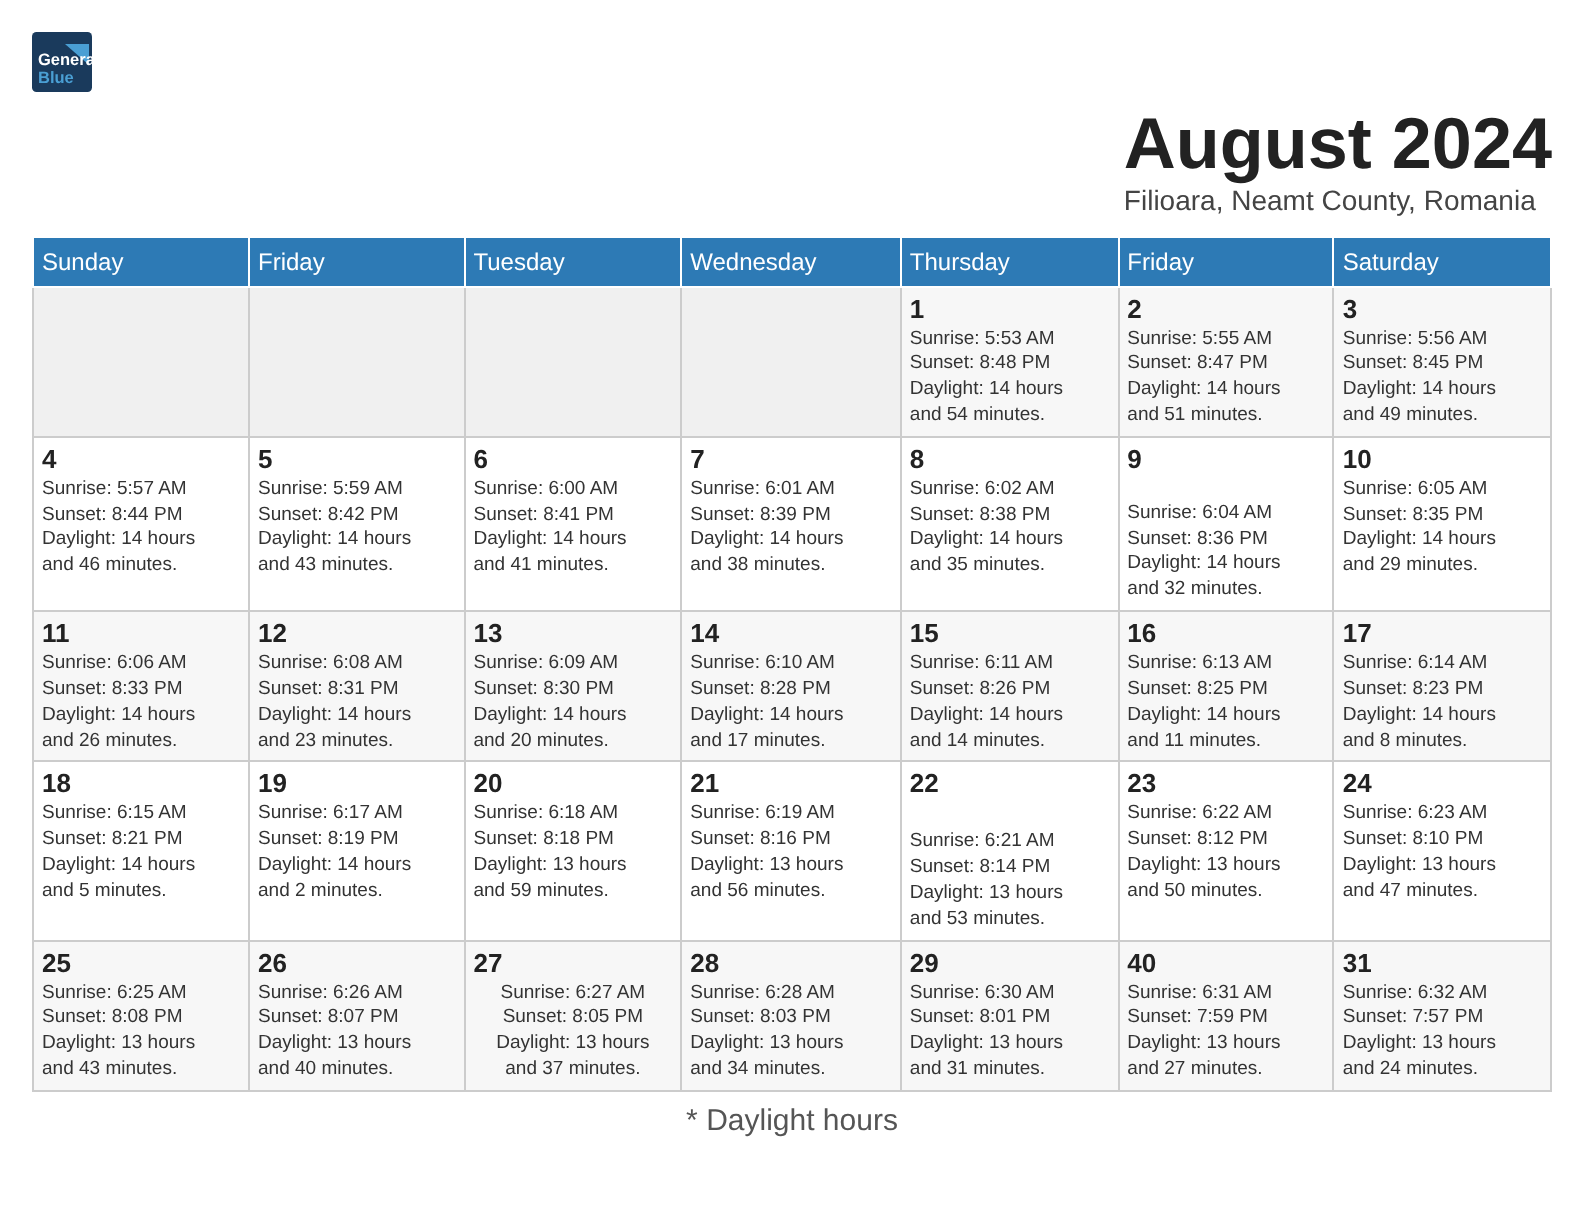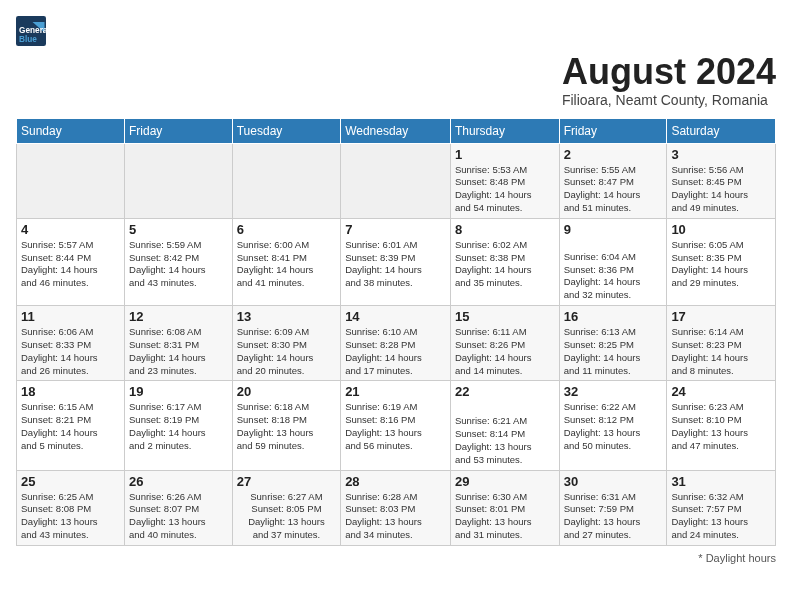--- a/index.html
+++ b/index.html
@@ -82,24 +82,24 @@
     }
     .day-info {
       font-size: 9.5px;
       color: #333;
       line-height: 1.35;
     }
     .empty-cell {
       background: #f0f0f0 !important;
     }
     .footer-note {
-      font-size: 11px;
+      font-size: 15px;
       color: #555;
       margin-top: 6px;
-      text-align: right;
+      text-align: center;
     }
   </style>
 </head>
 <body>
 
 <div class="page">
   <div class="header">
     <div class="logo">
       <svg class="logo-icon" viewBox="0 0 40 40" xmlns="http://www.w3.org/2000/svg">
         <rect x="0" y="0" width="40" height="40" rx="3" fill="#1a3a5c"></rect>
@@ -286,21 +286,21 @@
 and 56 minutes.</div>
           </td>
           <td>
             <span class="day-num">22</span>
             <div class="day-info" style="white-space: pre-line; margin-top: 16px;">Sunrise: 6:21 AM
 Sunset: 8:14 PM
 Daylight: 13 hours
 and 53 minutes.</div>
           </td>
           <td>
-            <span class="day-num">32</span>
+            <span class="day-num">23</span>
             <div class="day-info" style="white-space: pre-line;">Sunrise: 6:22 AM
 Sunset: 8:12 PM
 Daylight: 13 hours
 and 50 minutes.</div>
           </td>
           <td>
             <span class="day-num">24</span>
             <div class="day-info" style="white-space: pre-line;">Sunrise: 6:23 AM
 Sunset: 8:10 PM
 Daylight: 13 hours
@@ -337,21 +337,21 @@
 and 34 minutes.</div>
           </td>
           <td>
             <span class="day-num">29</span>
             <div class="day-info" style="white-space: pre-line;">Sunrise: 6:30 AM
 Sunset: 8:01 PM
 Daylight: 13 hours
 and 31 minutes.</div>
           </td>
           <td>
-            <span class="day-num">30</span>
+            <span class="day-num">40</span>
             <div class="day-info" style="white-space: pre-line;">Sunrise: 6:31 AM
 Sunset: 7:59 PM
 Daylight: 13 hours
 and 27 minutes.</div>
           </td>
           <td>
             <span class="day-num">31</span>
             <div class="day-info" style="white-space: pre-line;">Sunrise: 6:32 AM
 Sunset: 7:57 PM
 Daylight: 13 hours

